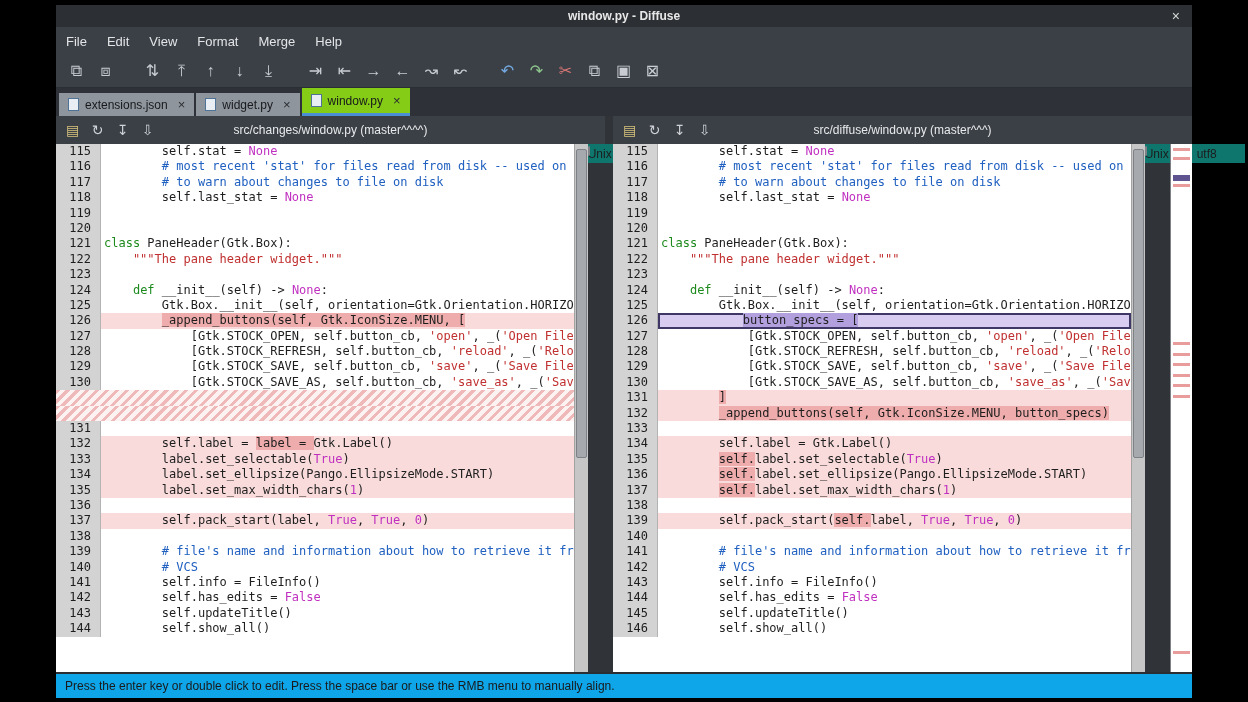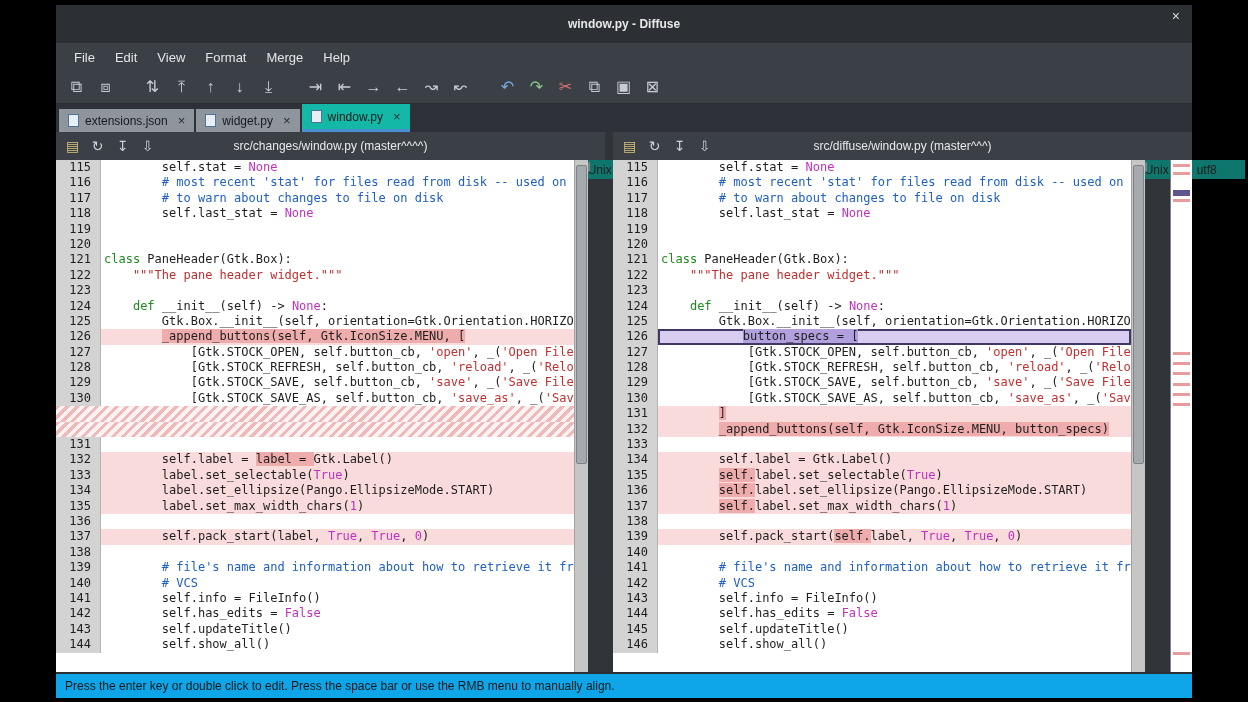--- a/index.html
+++ b/index.html
@@ -1,37 +1,37 @@
 <!DOCTYPE html>
 <html style="--accent-blue: #4a8fd4; --gutter-bg: #d3d3d3; --diff-line-bg: #f9dbdb; --diff-inline-bg: #eeacac; --selected-line-bg: #d8ccf0; --selected-inline-bg: #b1a0dd; --selected-border: #3f3766; --keyword-color: #1d8a1d; --string-color: #c03030; --comment-color: #2060c0; --literal-color: #c030c0;"><head>
 <meta charset="utf-8">
 <style>
   html,body{margin:0;padding:0;}
   body{width:1248px;height:702px;background:#000;overflow:hidden;font-family:"Liberation Sans",sans-serif;position:relative;}
   .app{position:absolute;left:56px;top:5px;width:1136px;height:693px;background:#34383e;display:flex;flex-direction:column;}
 
   
-  .titlebar{height:38px;background:#2c2f34;color:#e8e8e8;display:flex;align-items:center;justify-content:center;font-size:12px;font-weight:bold;position:relative;flex:0 0 auto;}
+  .titlebar{height:22px;background:#2c2f34;color:#e8e8e8;display:flex;align-items:center;justify-content:center;font-size:12px;font-weight:bold;position:relative;flex:0 0 auto;}
   .wclose{position:absolute;right:12px;top:0;height:22px;display:flex;align-items:center;font-weight:normal;font-size:14px;color:#d8d8d8;cursor:default;}
 
   
-  .menubar{height:28px;background:#3b4046;display:flex;align-items:center;padding-left:8px;color:#e3e5e8;font-size:13px;flex:0 0 auto;}
+  .menubar{height:28px;background:#3b4046;display:flex;align-items:center;color:#e3e5e8;font-size:13px;flex:0 0 auto;}
   .mi{padding:4px 10px;}
 
   
   .toolbar{height:32px;background:#3b4046;display:flex;align-items:center;padding-left:6px;flex:0 0 auto;border-bottom:1px solid #2b2e33;}
   .tgroup{display:flex;align-items:center;}
   .tgroup + .tgroup{margin-left:18px;}
   .tbtn{width:29px;height:26px;display:flex;align-items:center;justify-content:center;}
   .ticon{color:#c8ccd2;font-size:16px;line-height:1;}
 
   
   .tabbar{height:28px;background:#2e3137;display:flex;align-items:flex-end;padding:0 3px;gap:2px;flex:0 0 auto;}
   .tab{height:23px;background:#8f959d;color:#17191c;display:flex;align-items:center;gap:6px;padding:0 9px;font-size:12px;}
-  .tab.active{background:#14b8a6;height:25px;border-bottom:3px solid var(--accent-blue,#4a8fd4);}
+  .tab.active{background:#84cc16;height:25px;border-bottom:3px solid var(--accent-blue,#4a8fd4);}
   .docicon{width:9px;height:11px;background:#e9eef4;border:1px solid #4f7397;display:inline-block;}
   .tclose{margin-left:4px;font-size:13px;color:#2a2d31;}
 
   
   .content{flex:1;display:flex;background:#303338;min-height:0;}
   .pane{display:flex;flex-direction:column;min-width:0;}
   .pane.left{width:549px;margin-right:8px;flex:0 0 auto;}
   .pane.right{flex:1;}
   .phead{height:28px;background:#3b4046;display:flex;align-items:center;position:relative;flex:0 0 auto;}
   .ptools{display:flex;align-items:center;padding-left:4px;z-index:2;}

